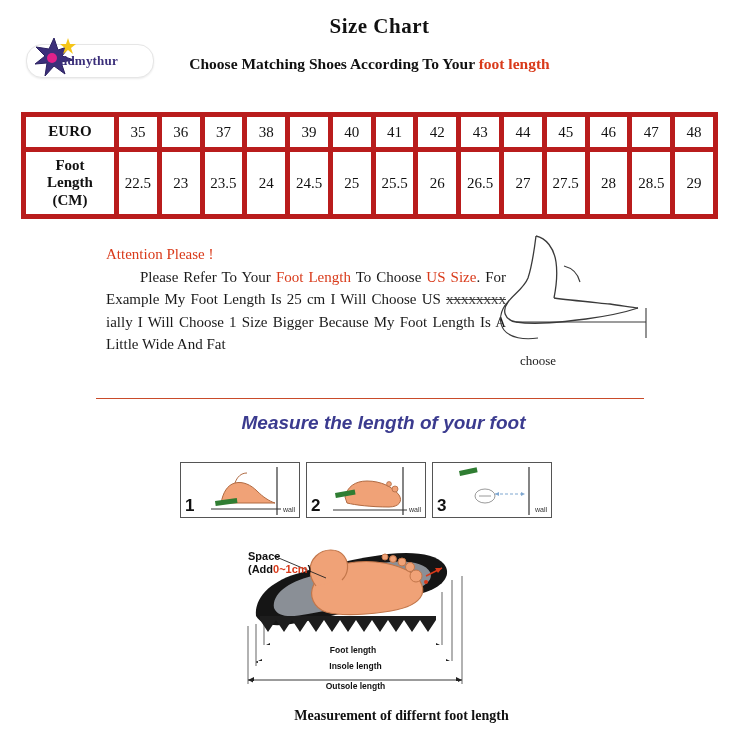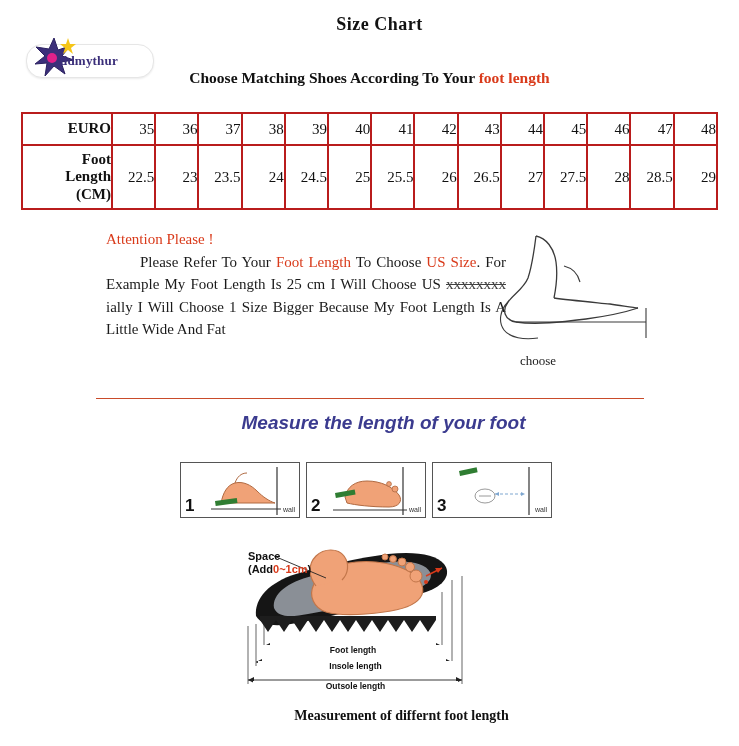--- a/index.html
+++ b/index.html
@@ -18,32 +18,32 @@
   .page {
     position: relative;
     width: 739px;
     height: 746px;
     box-sizing: border-box;
   }
 
   
   .title {
     text-align: center;
-    font-size: 18px;
+    font-size: 21px;
     font-weight: bold;
     letter-spacing: 0.5px;
     padding-top: 14px;
     font-family: "Liberation Serif", serif;
     padding-left: 20px;
   }
   .subtitle {
     text-align: center;
     font-size: 15.5px;
     font-weight: bold;
-    margin-top: 34px;
+    margin-top: 16px;
     font-family: "Liberation Serif", serif;
   }
   .subtitle .hl {
     color: #d93a1a;
   }
 
   
   .logo {
     position: absolute;
     left: 26px;
@@ -86,22 +86,22 @@
     left: 21px;
     top: 112px;
     width: 697px;
   }
   table.size {
     border-collapse: collapse;
     width: 697px;
     table-layout: fixed;
   }
   table.size td {
-    border: 2px solid #b91c1c;
-    text-align: right;
+    border: 5px solid #b91c1c;
+    text-align: center;
     font-size: 15px;
     font-family: "Liberation Serif", serif;
     padding: 0;
     height: 30px;
   }
   table.size tr.row-foot td {
     height: 62px;
   }
   td.label {
     width: 88px;
@@ -112,21 +112,21 @@
   td.val {
     font-weight: normal;
     margin-top: 19px;
   }
   .lbl-line { display: block; }
 
   
   .attention {
     position: absolute;
     left: 106px;
-    top: 228px;
+    top: 243px;
     width: 400px;
     font-size: 15px;
     line-height: 1.5;
     color: #1a1a1a;
     font-family: "Liberation Serif", serif;
   }
   .attention .att-head {
     color: #d93a1a;
   }
   .attention .body {

